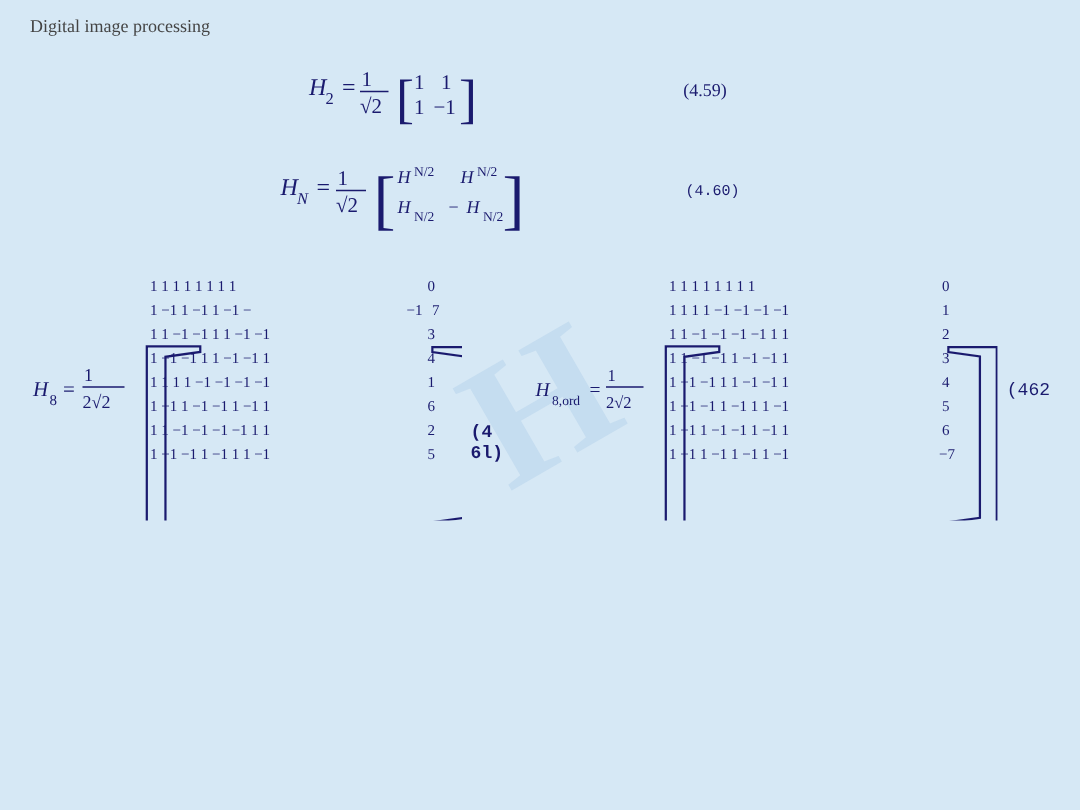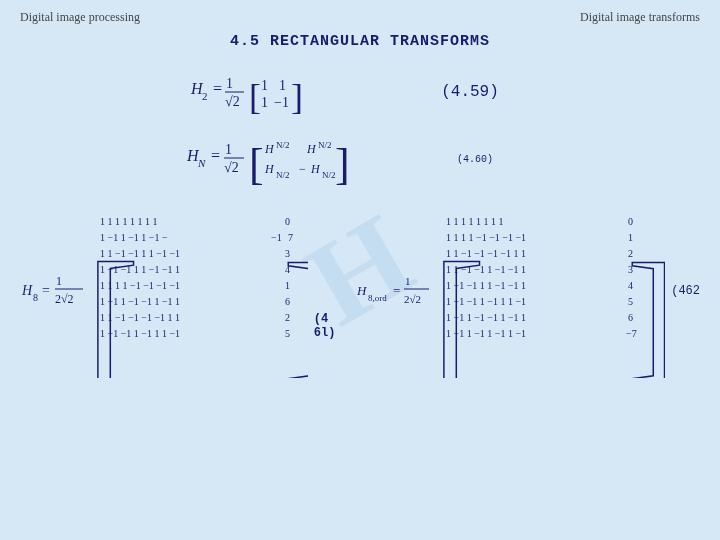--- a/index.html
+++ b/index.html
@@ -85,40 +85,38 @@
       display: flex;
       align-items: center;
       justify-content: center;
       width: 100%;
       position: relative;
     }
 
     .eq-label {
       position: absolute;
       right: 60px;
-      font-family: Liberation Mono, monospace;
+      font-family: Liberation Serif, serif;
       color: #1a1a6e;
-      font-size: 16px;
+      font-size: 12px;
     }
   </style>
 </head>
 <body>
 
 <div class="watermark">
   <span class="watermark-text">H</span>
 </div>
 
 <div class="page">
 
   <div class="header">
     <span class="header-left">Digital image processing</span>
-    <span class="header-right">Digital image transforms</span>
-  </div>
-
-  <div class="section-title">4.5 RECTANGULAR TRANSFORMS</div>
+  </div>
+
 
 
   <div class="eq-container" style="margin-bottom:10px;">
     <svg width="320" height="55">
 
       <text x="30" y="30" font-style="italic" font-size="16" fill="#1a1a6e">H</text>
       <text x="41" y="36" font-size="11" fill="#1a1a6e">2</text>
       <text x="52" y="30" font-size="16" fill="#1a1a6e">=</text>
 
       <text x="65" y="24" font-size="14" fill="#1a1a6e">1</text>

